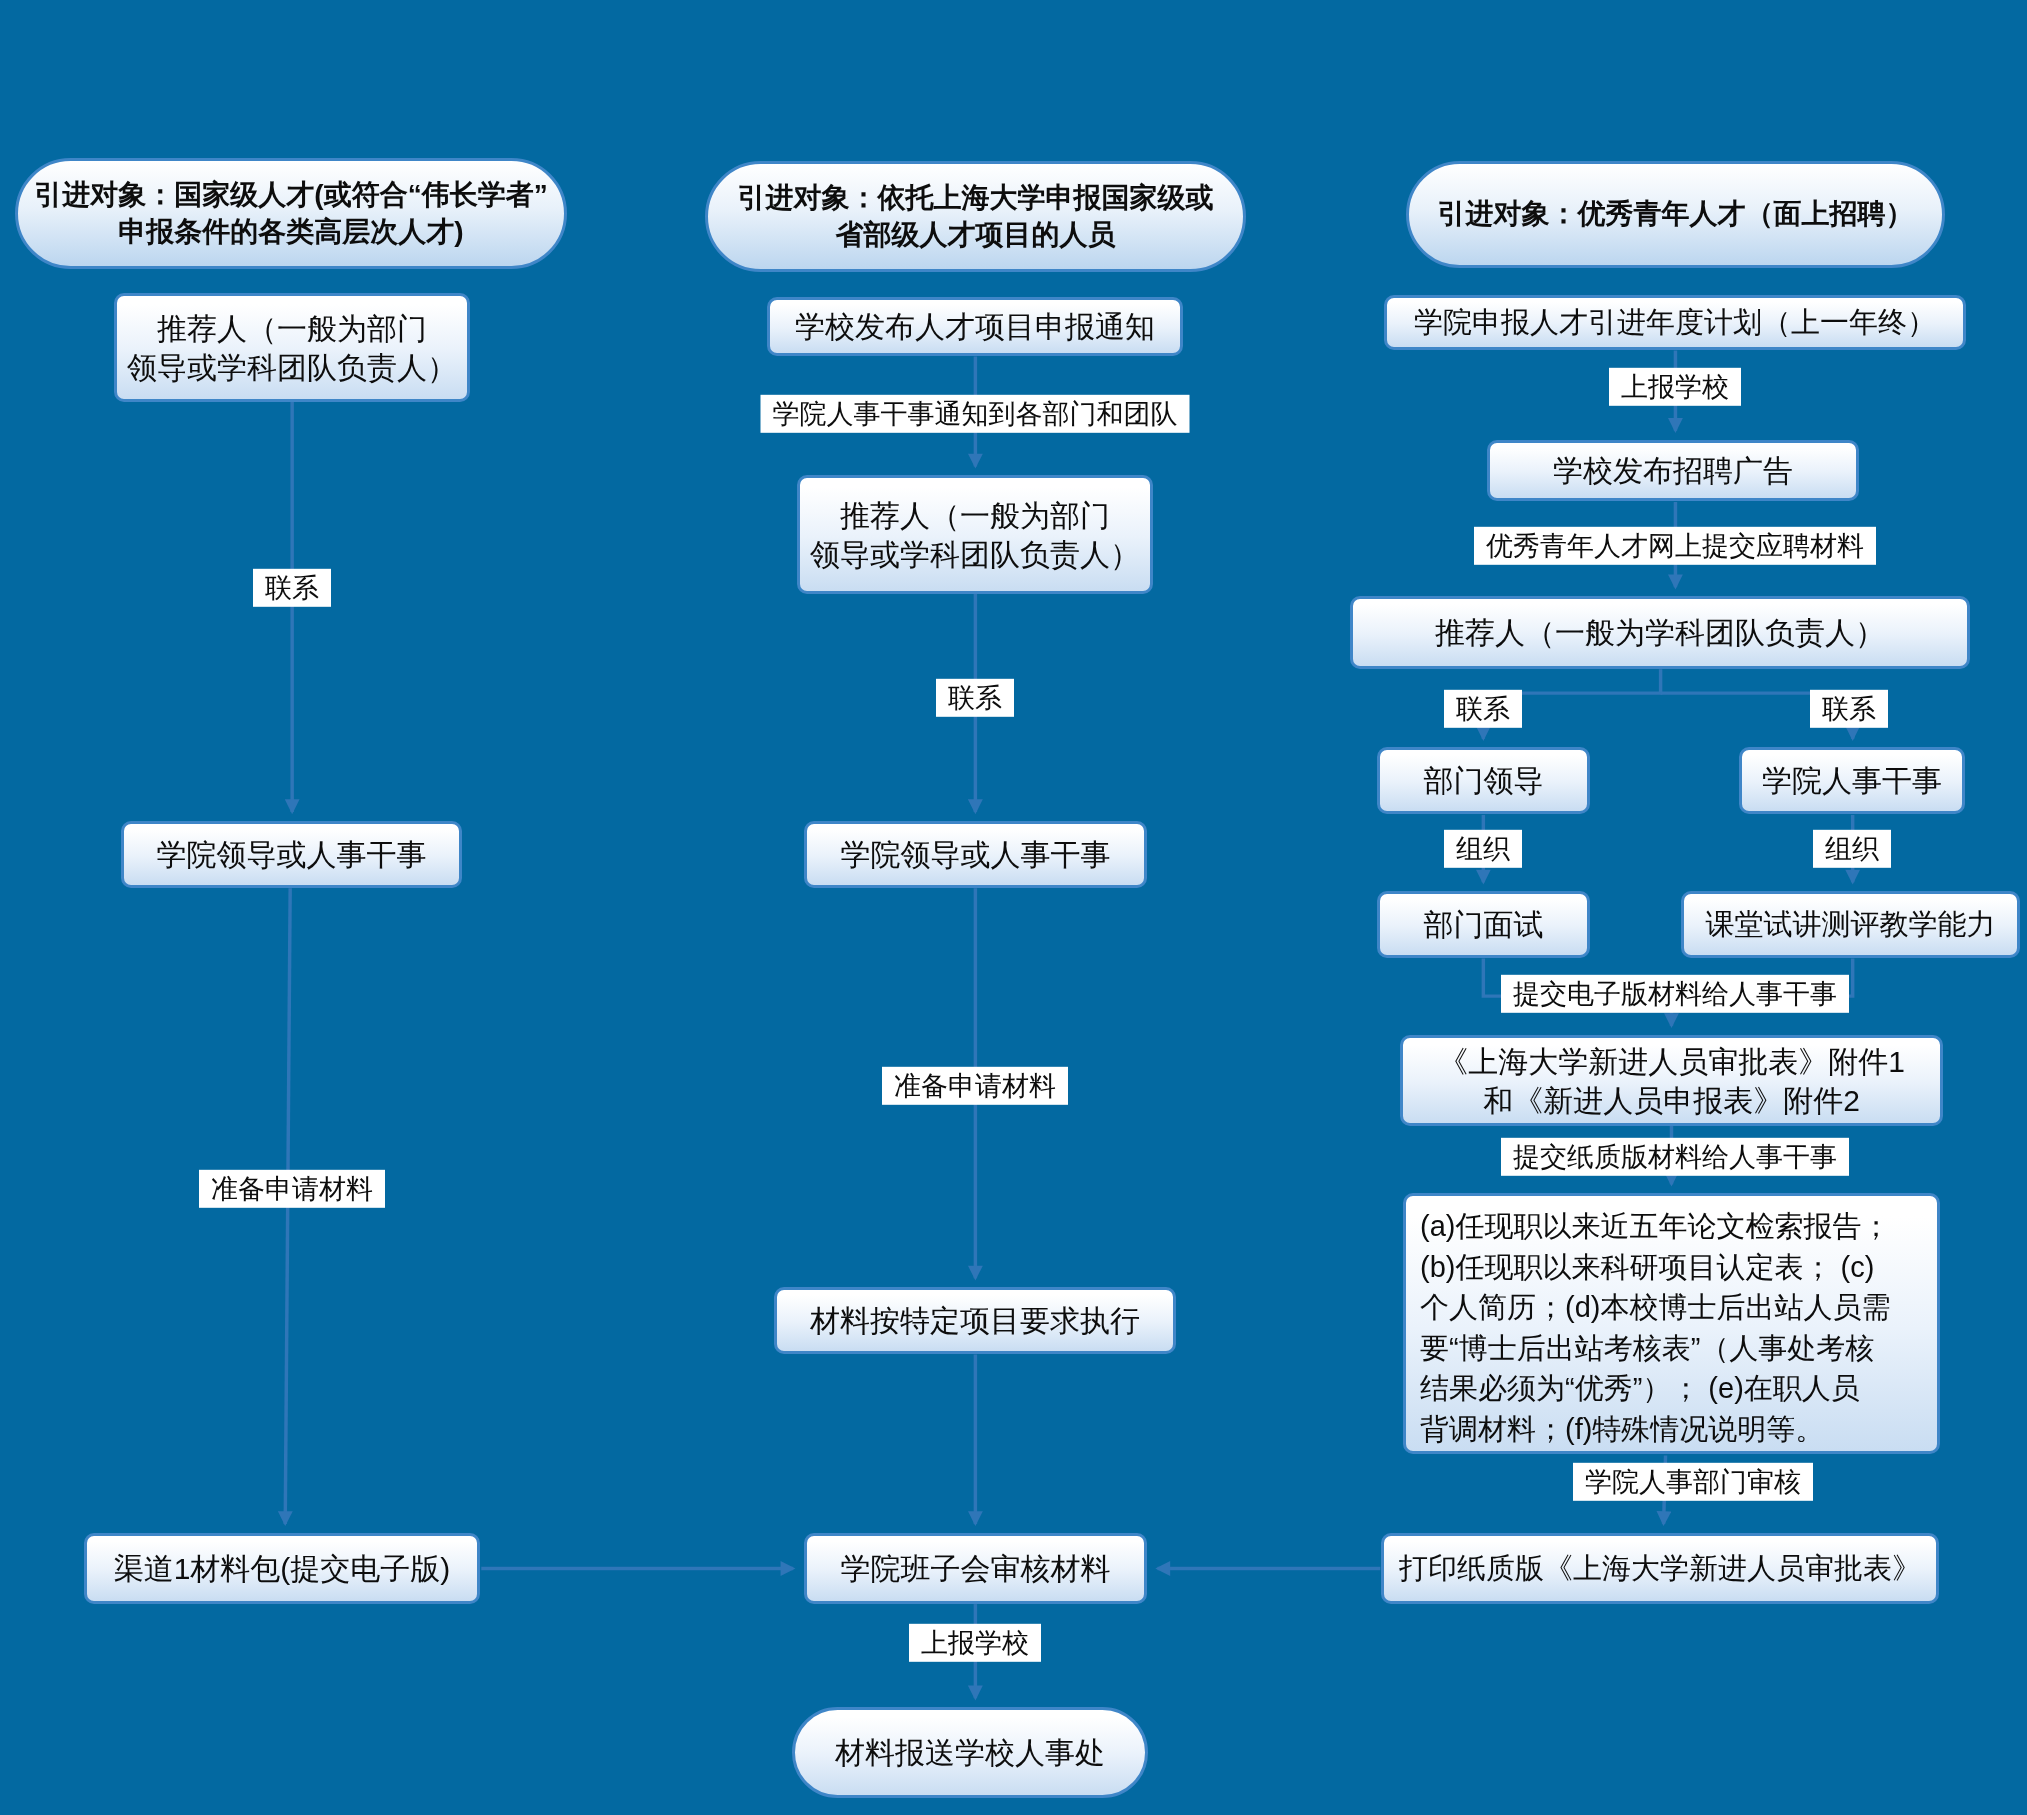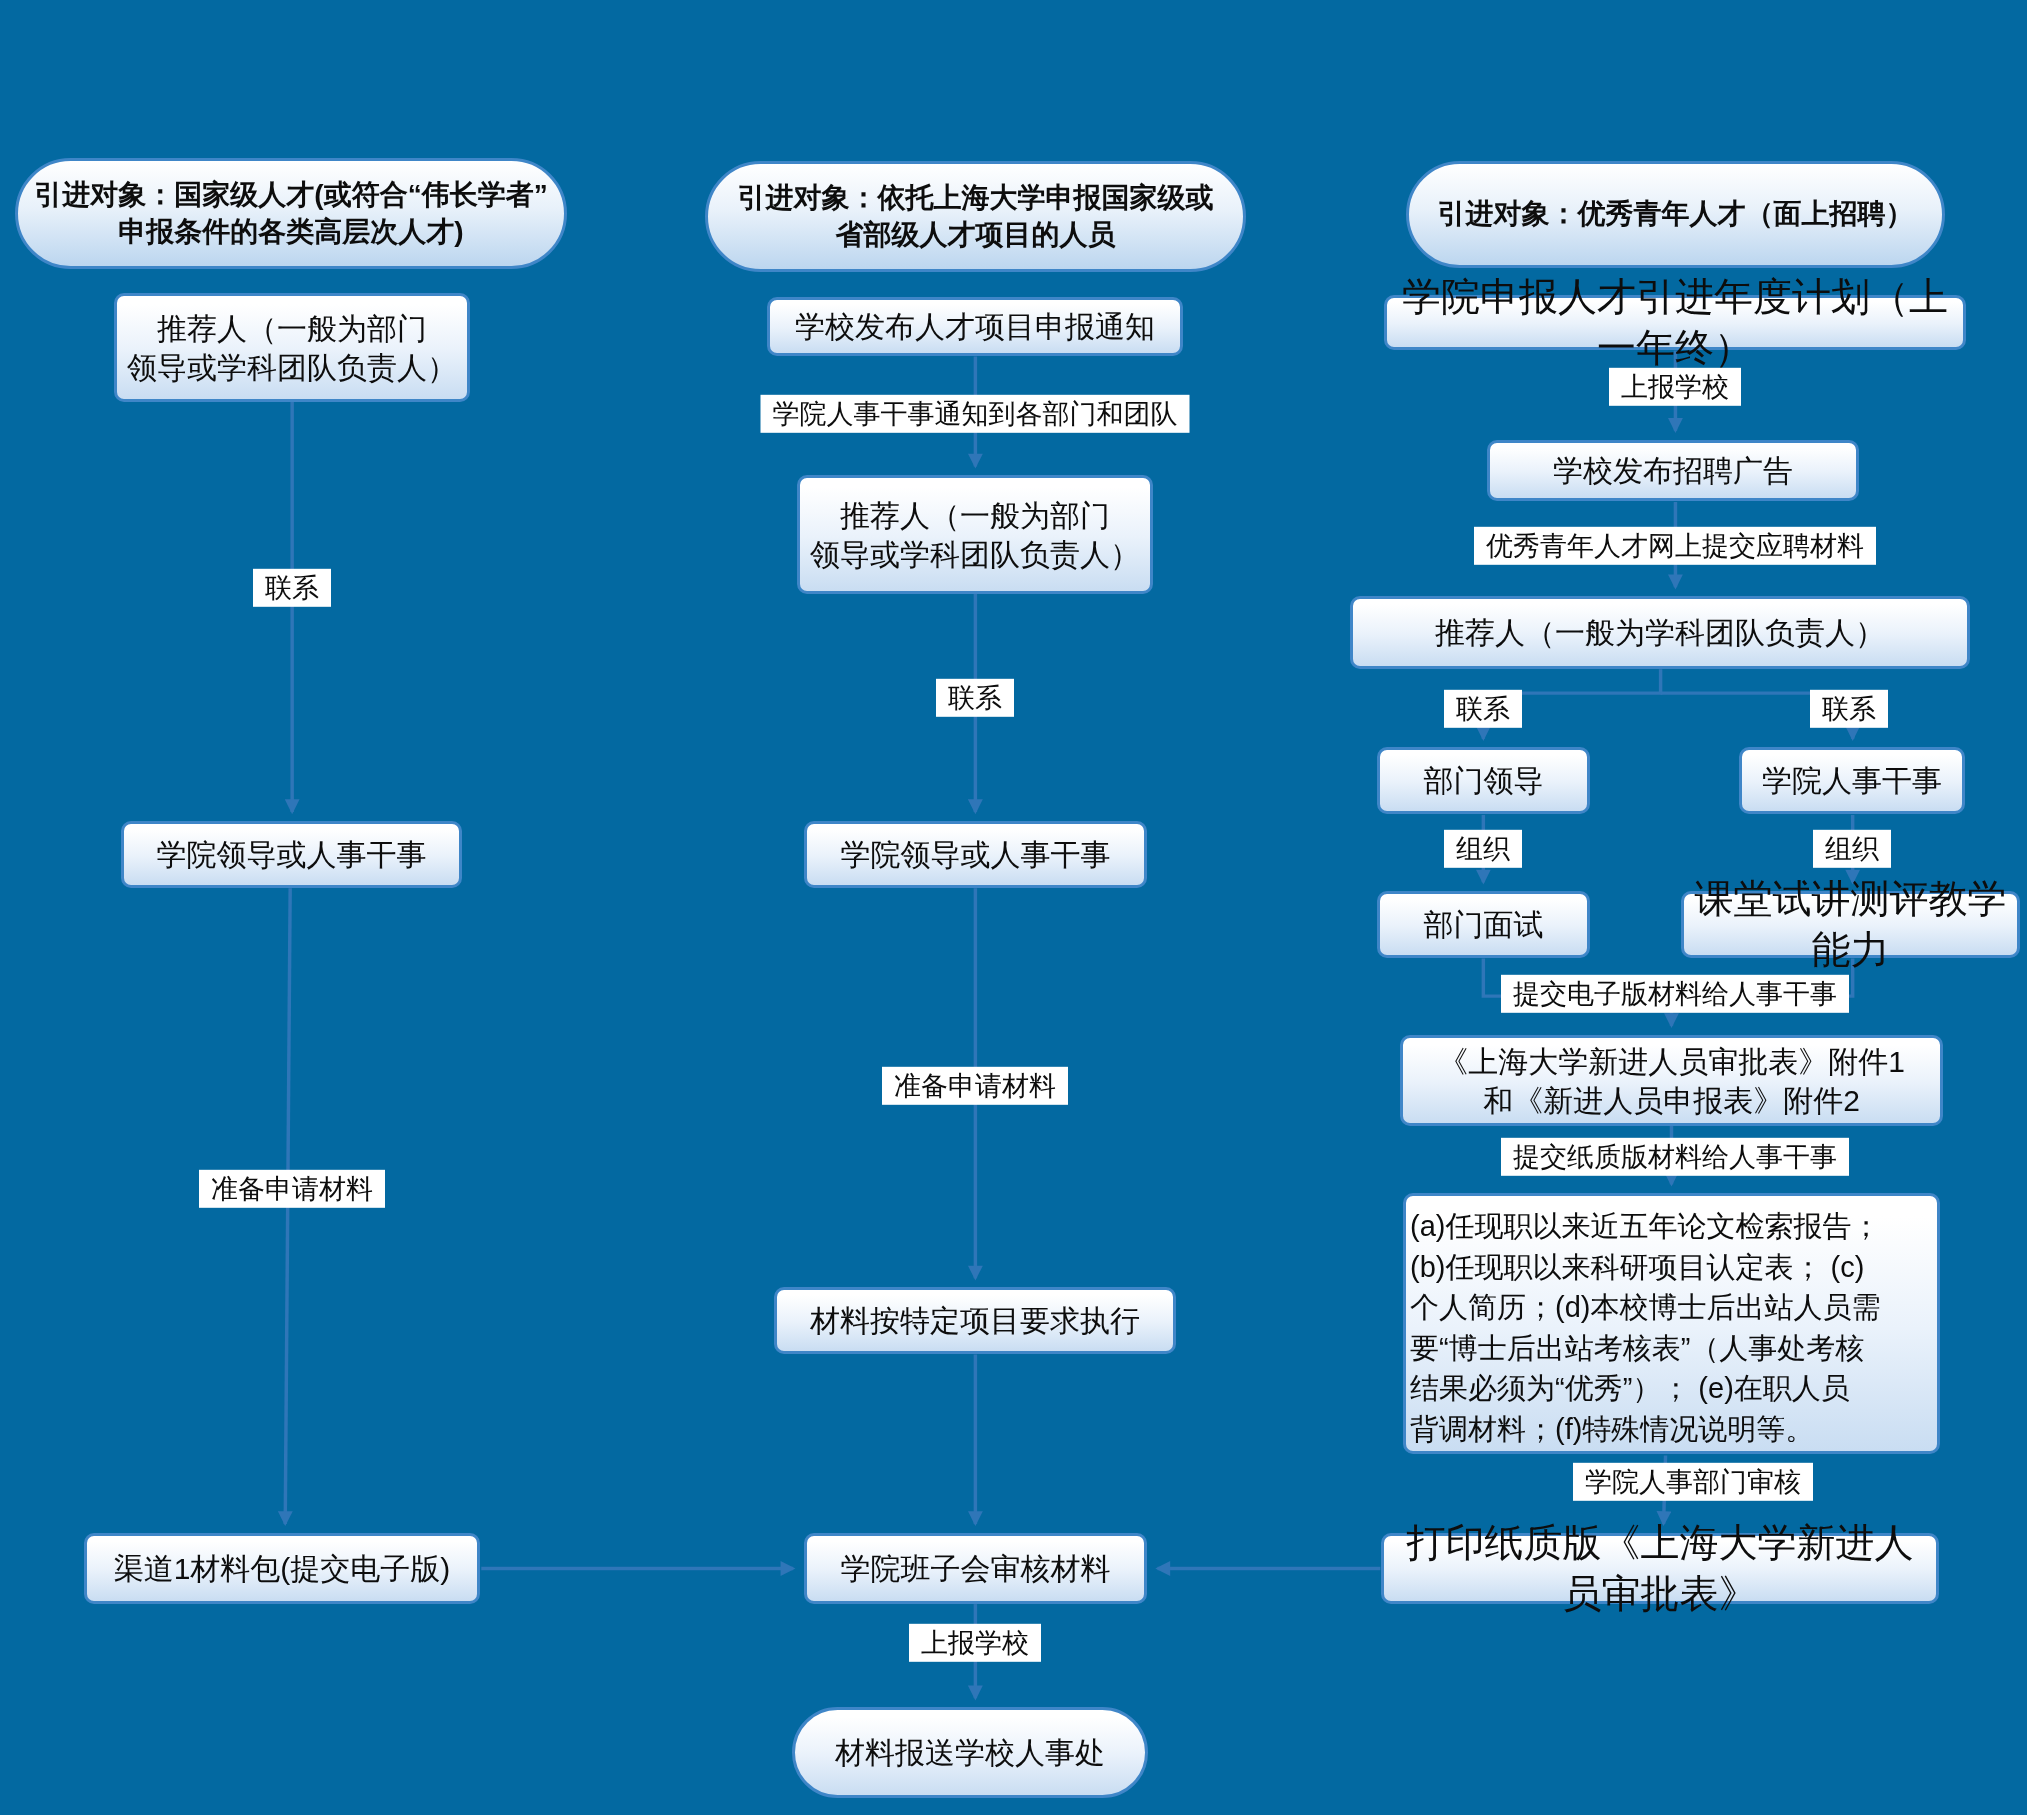--- a/index.html
+++ b/index.html
@@ -27,23 +27,23 @@
   .pill{
     border-radius:57px;
     font-weight:700;font-size:28px;
     background:linear-gradient(180deg,#ffffff 0%,#e8f1fa 45%,#bcd6ef 100%);
   }
   .stadium{border-radius:48px;}
   .list-box{
     display:block;
     text-align:left;
     font-size:29px;font-weight:500;line-height:1.4;
-    padding:10px 4px;
+    padding:10px 14px;
   }
-  .small-font{font-size:39px;}
+  .small-font{font-size:29px;}
   .edge-label{
     position:absolute;
     transform:translate(-50%,-50%);
     background:#ffffff;
     color:#0d0d0d;
     font-size:27px;font-weight:500;
     line-height:1.2;
     padding:3px 12px;
     white-space:nowrap;
   }

